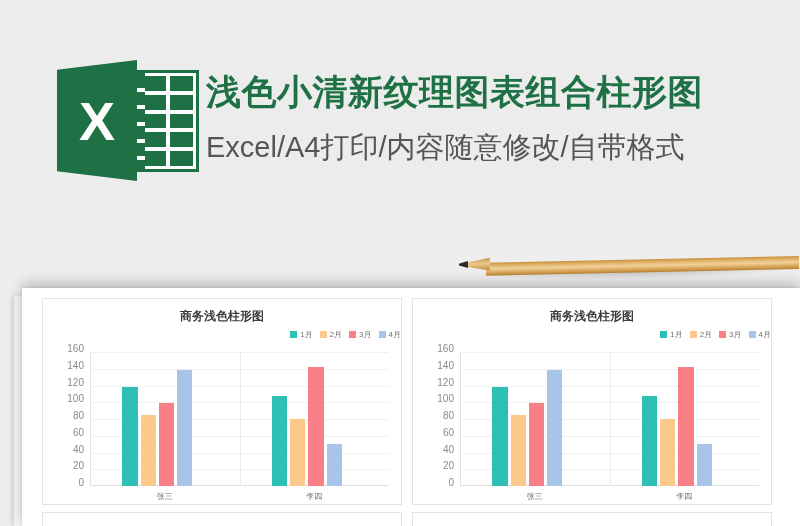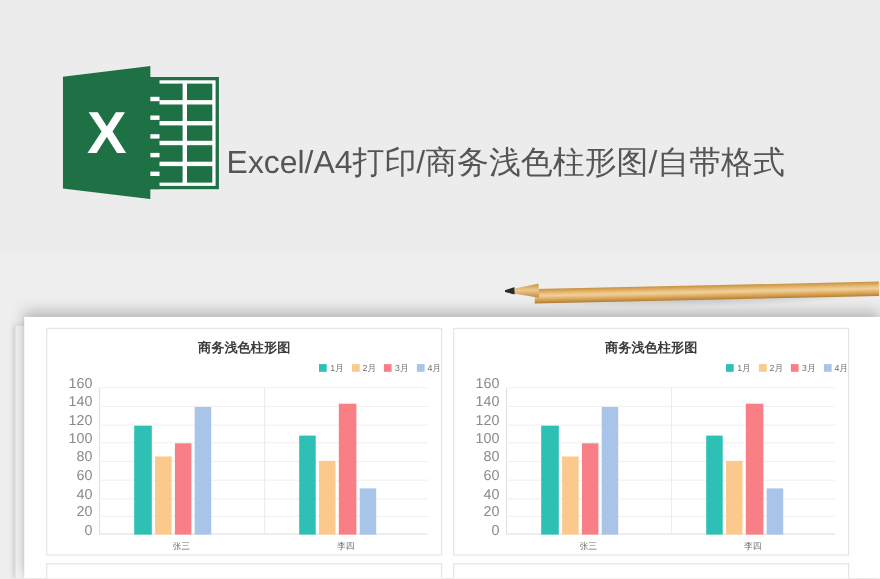--- a/index.html
+++ b/index.html
@@ -136,21 +136,21 @@
     border-left:1px solid #e0e0e0; border-bottom:1px solid #e0e0e0;
   }
   .gridline {
     position:absolute; left:0; right:0; height:1px; background:#f0f0f0;
   }
   .mid-sep {
     position:absolute; top:0; bottom:0; width:1px; background:#ececec;
   }
   .ylabels { position:absolute; left:0; top:49px; width:45px; height:140px; }
   .ytick {
-    position:absolute; right:4px; font-size:13px; color:#8a8a8a;
+    position:absolute; right:4px; font-size:10px; color:#8a8a8a;
     transform:translateY(-50%); text-align:right;
   }
   .xlabels {
     position:absolute; left:47px; right:12px; top:192px; height:14px;
   }
   .xtick {
     position:absolute; font-size:8px; color:#707070;
     transform:translateX(-50%); white-space:nowrap;
   }
   .bar { position:absolute; bottom:0; }
@@ -199,21 +199,22 @@
     <div class="xl-greenband"></div>
     <div class="xl-bandrow" style="top:30px;"></div>
     <div class="xl-bandrow" style="top:47px;"></div>
     <div class="xl-bandrow" style="top:64px;"></div>
     <div class="xl-bandrow" style="top:81px;"></div>
     <div class="xl-bandrow" style="top:98px;"></div>
     <div class="xl-leaf"></div>
     <div class="xl-x">X</div>
   </div>
 
-  <div id="title-sub">Excel/A4打印/商务浅色柱形图/自带格式</div>
+  <div id="title-main">浅色小清新纹理图表组合柱形图</div>
+  <div id="title-sub">Excel/A4打印/内容随意修改/自带格式</div>
 </div>
 
 <div id="pencil">
   <div class="pencil-shadow"></div>
   <div class="pencil-body"></div>
   <div class="pencil-tip"></div>
   <div class="pencil-lead"></div>
 </div>
 
 <div id="sheet-back"></div>

